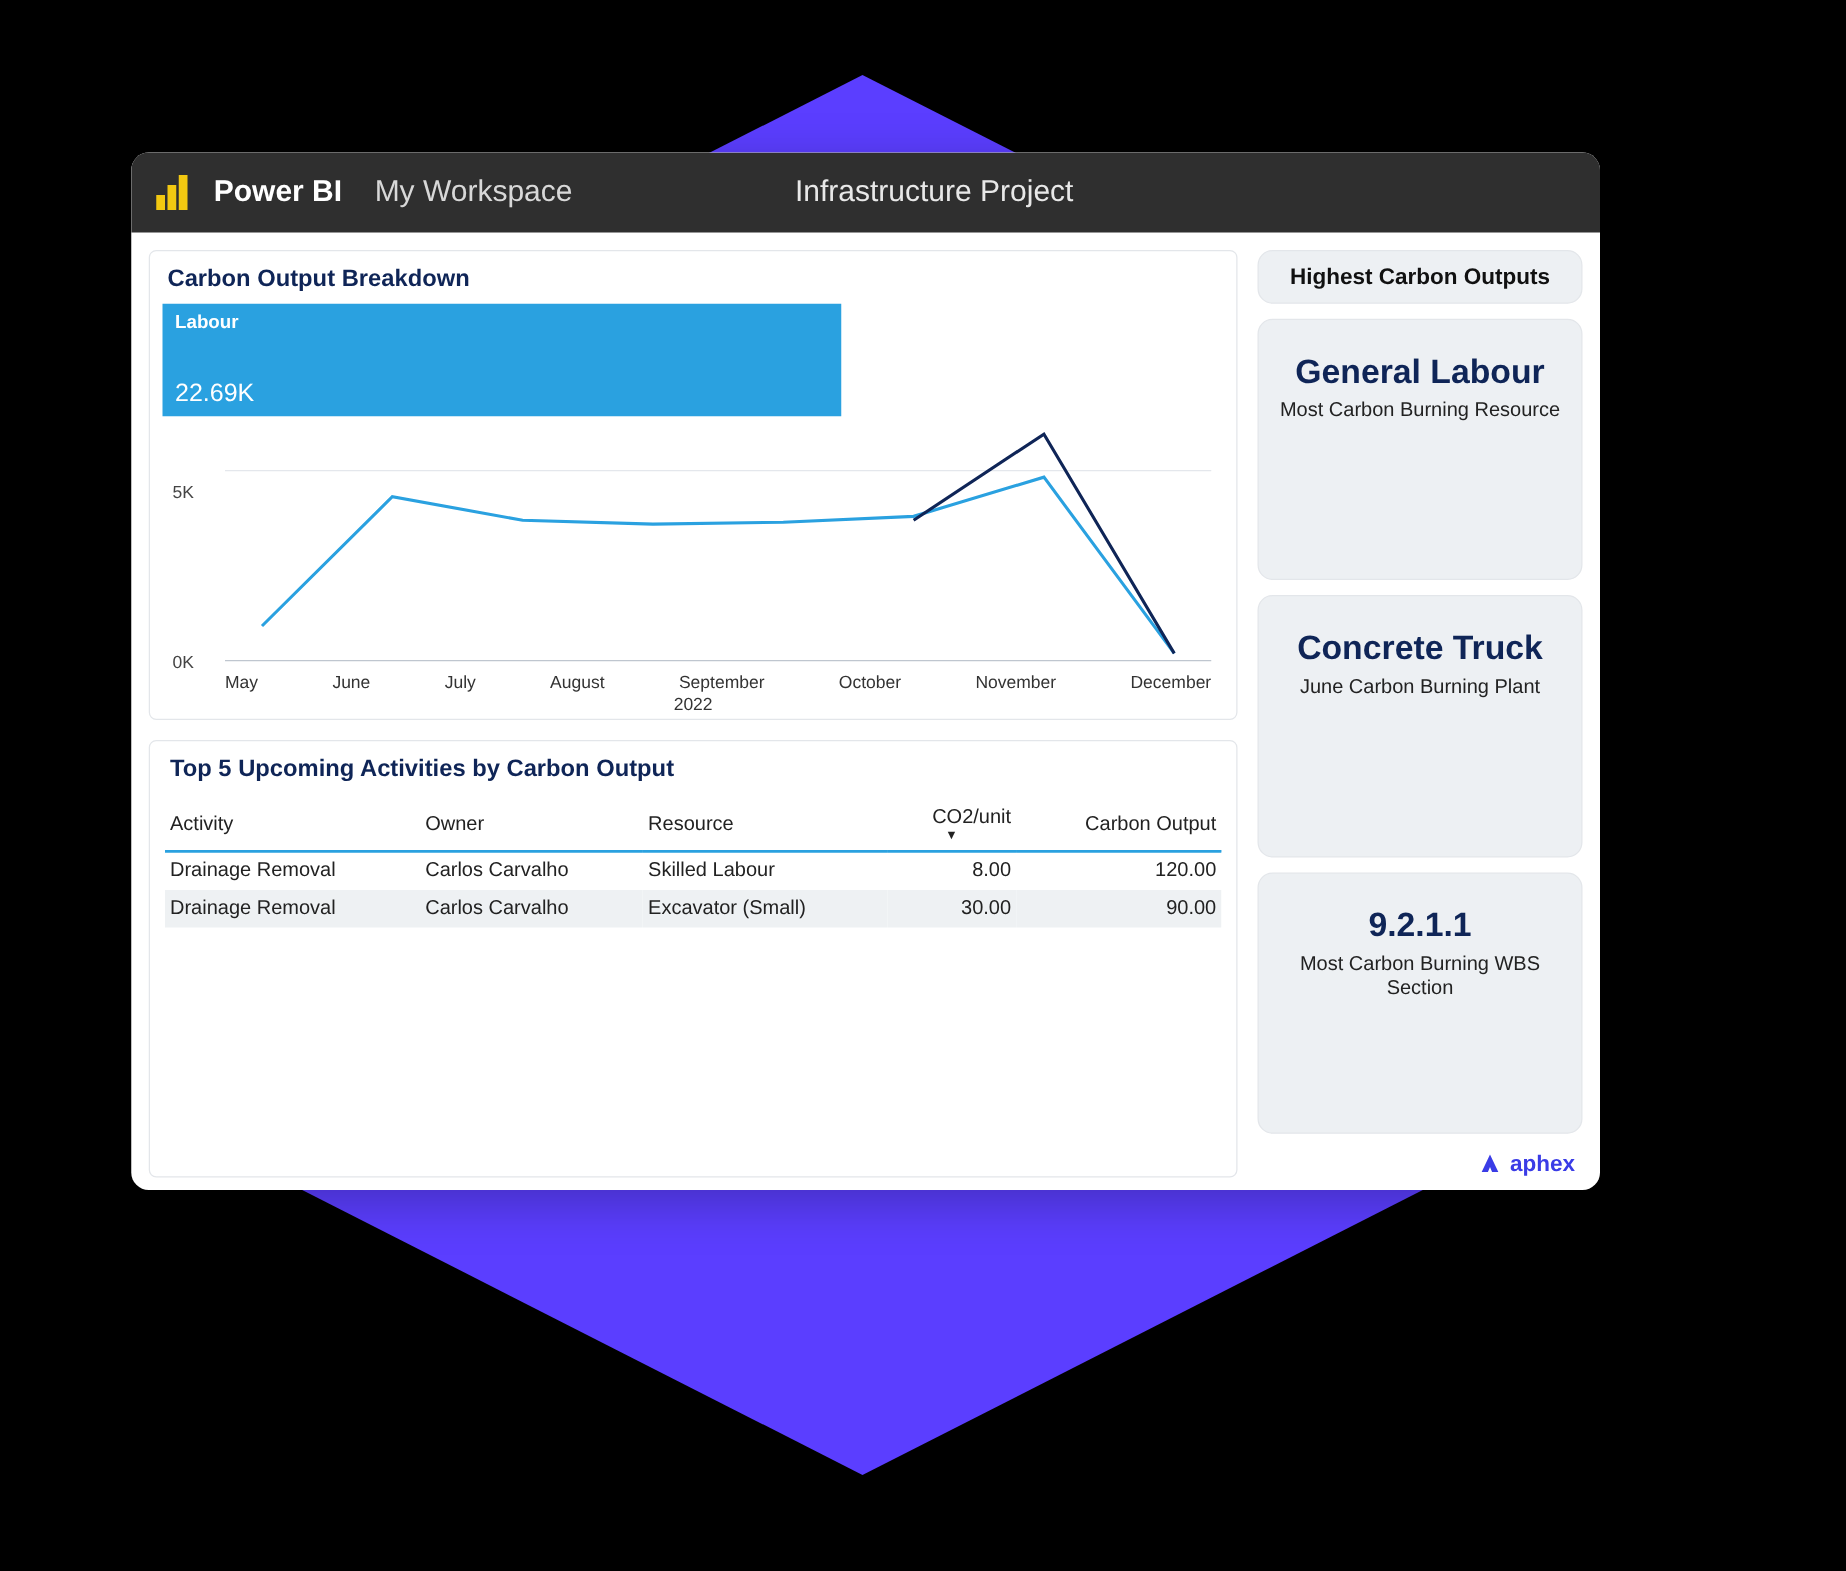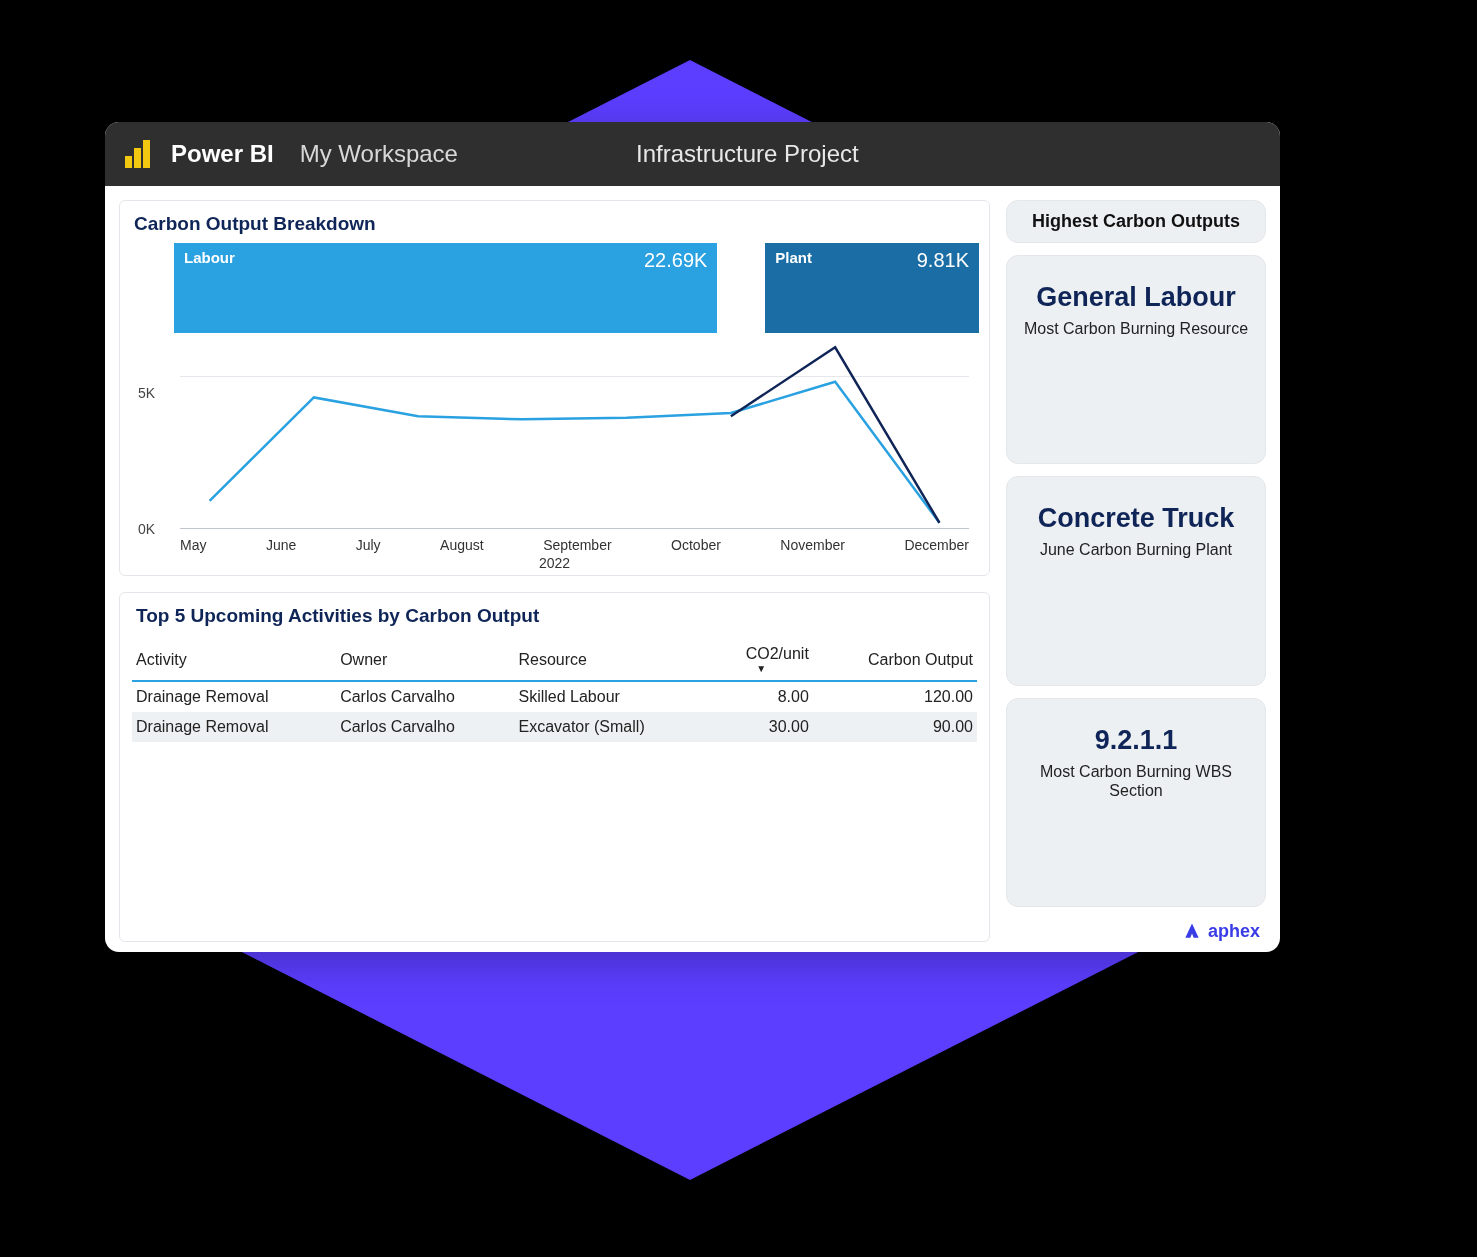--- a/index.html
+++ b/index.html
@@ -79,23 +79,23 @@
   .treemap {
     display: flex;
     height: 90px;
     gap: 4px;
     margin-bottom: 8px;
   }
   .treemap .seg {
     color:#fff;
     padding:6px 10px;
     display:flex;
+    flex-direction:column;
     justify-content:space-between;
     font-size:14px;
-    margin-left:44px;
   }
   .treemap .seg .lbl { font-weight:700; font-size:15px;}
   .treemap .seg .val { font-weight:400; font-size:20px;}
   .seg.labour { background:#2aa1e0; flex: 0 0 64%; }
   .seg.plant  { background:#1b6ea5; flex: 1; }
 
   .linechart {
     position: relative;
     height: 230px;
     padding: 0 0 0 50px;
@@ -225,24 +225,20 @@
 
   <div class="body">
     <div class="left-col">
       <div class="card chart-card">
         <div class="card-title">Carbon Output Breakdown</div>
 
         <div class="treemap">
           <div class="seg labour">
             <span class="lbl">Labour</span>
             <span class="val">22.69K</span>
-          </div>
-          <div class="seg plant">
-            <span class="lbl">Plant</span>
-            <span class="val">9.81K</span>
           </div>
         </div>
 
         <div class="linechart">
           <div class="ytick" style="top:52px">5K</div>
           <div class="gridline" style="top:35px"></div>
           <div class="ytick" style="top:188px">0K</div>
           <div class="axis-line"></div>
 
           <svg class="plot" viewBox="0 0 800 188" preserveAspectRatio="none">

